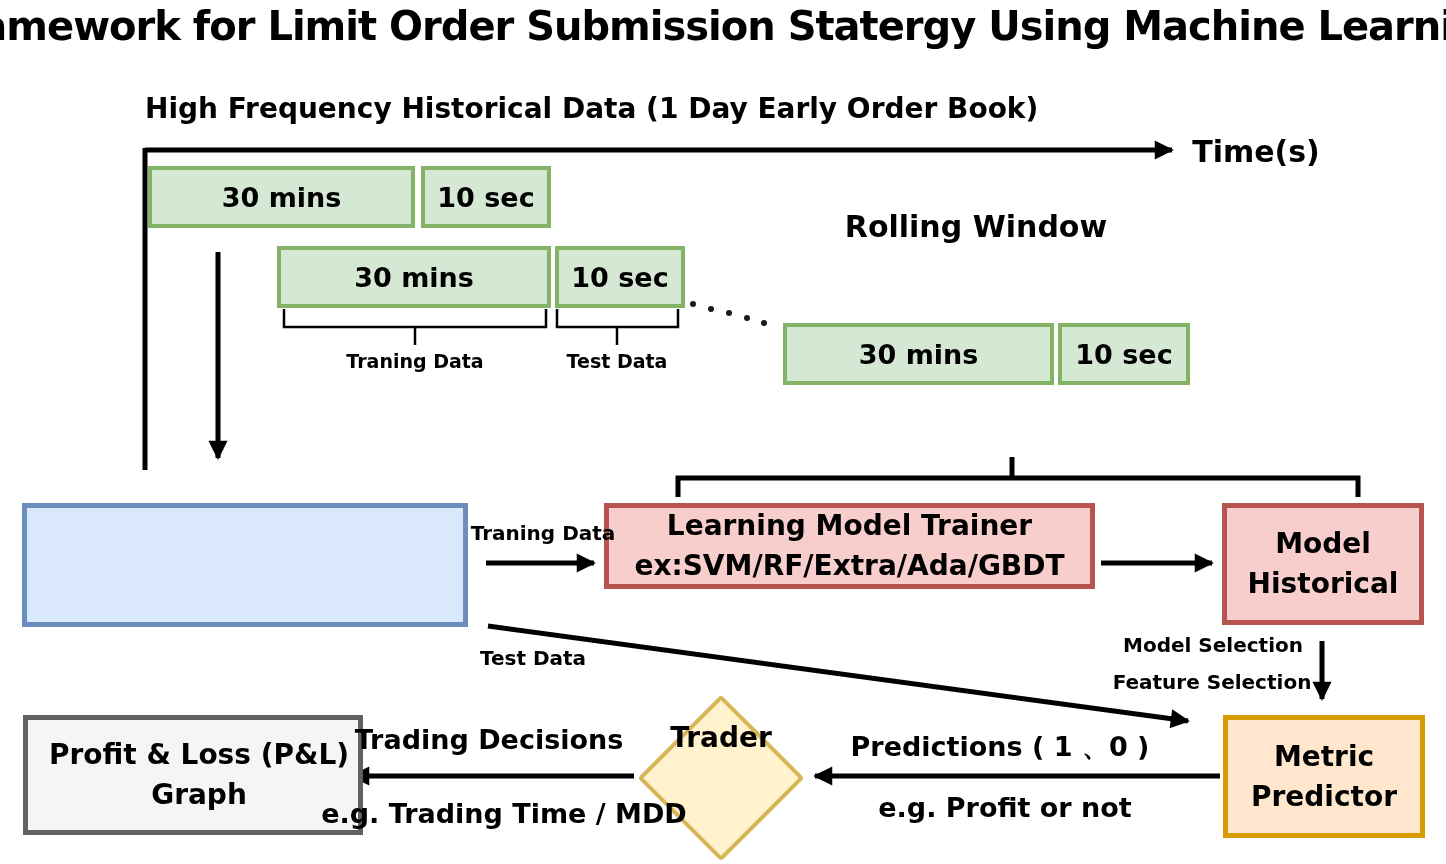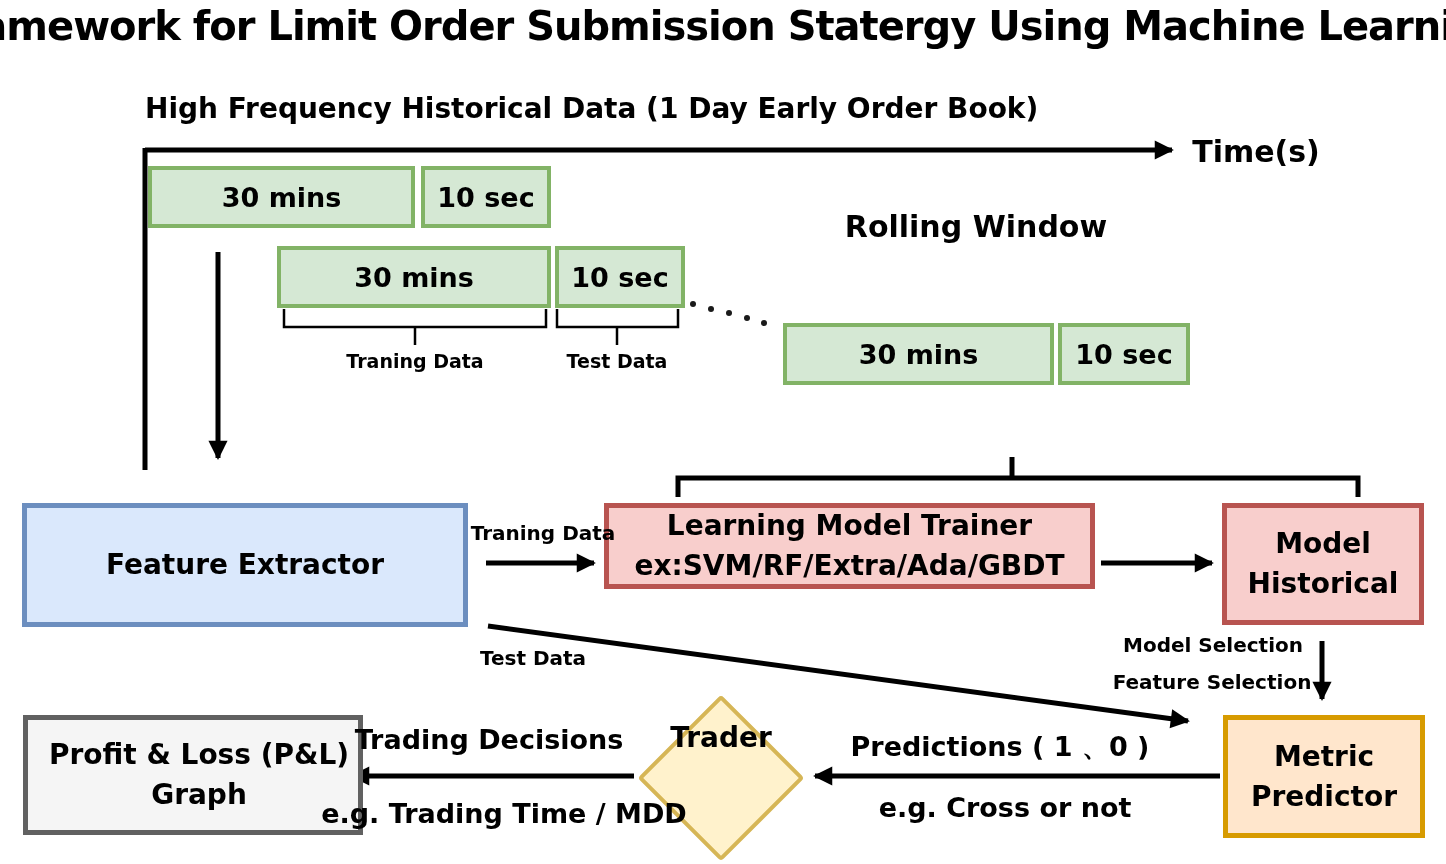--- a/index.html
+++ b/index.html
@@ -71,21 +71,20 @@
     </div>
   <div class="win" style="left:1058px;top:323px;width:132px;height:62px;">
       <span>10 sec</span>
     </div>
 
   <div class="lbl brace-lbl" style="left:415px;top:361px;">Traning Data</div>
   <div class="lbl brace-lbl" style="left:617px;top:361px;">Test Data</div>
 
 
   <div class="node blue" style="left:22px;top:503px;width:446px;height:124px;">
-    <span>Feature Extractor</span>
   </div>
 
   <div class="node red" style="left:604px;top:503px;width:491px;height:86px;">
     <span>Learning Model Trainer</span>
     <span>ex:SVM/RF/Extra/Ada/GBDT</span>
   </div>
 
   <div class="node red" style="left:1222px;top:503px;width:202px;height:122px;">
     <span>Model</span>
     <span>Historical</span>
@@ -102,21 +101,21 @@
   </div>
 
   <div class="diamond-shape"></div>
   <div class="lbl trader-lbl" style="left:721px;top:737px;">Trader</div>
 
   <div class="lbl edge-lbl" style="left:543px;top:533px;">Traning Data</div>
   <div class="lbl edge-lbl" style="left:533px;top:658px;">Test Data</div>
   <div class="lbl edge-lbl" style="left:1213px;top:645px;">Model Selection</div>
   <div class="lbl edge-lbl" style="left:1212px;top:682px;">Feature Selection</div>
   <div class="lbl big-lbl" style="left:1000px;top:747px;">Predictions ( 1 、0 )</div>
-  <div class="lbl big-lbl" style="left:1005px;top:807px;">e.g. Cross or not</div>
+  <div class="lbl big-lbl" style="left:1005px;top:807px;">e.g. Profit or not</div>
   <div class="lbl big-lbl" style="left:489px;top:739px;">Trading Decisions</div>
   <div class="lbl big-lbl" style="left:504px;top:813px;">e.g. Trading Time / MDD</div>
 
   <svg class="overlay" width="1446" height="864" viewBox="0 0 1446 864">
     <defs>
       <marker id="ah" viewBox="0 0 12 12" refX="10" refY="6" markerWidth="4.6" markerHeight="4.6" orient="auto">
         <path d="M1,1 L11,6 L1,11 Z" fill="#000"></path>
       </marker>
     </defs>
     <g stroke="#000" stroke-width="5" fill="none">

